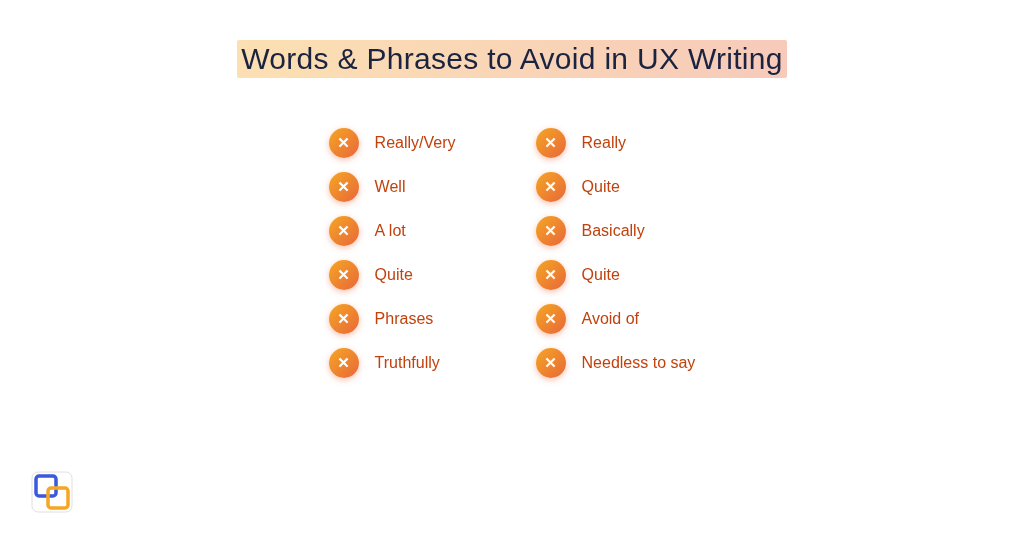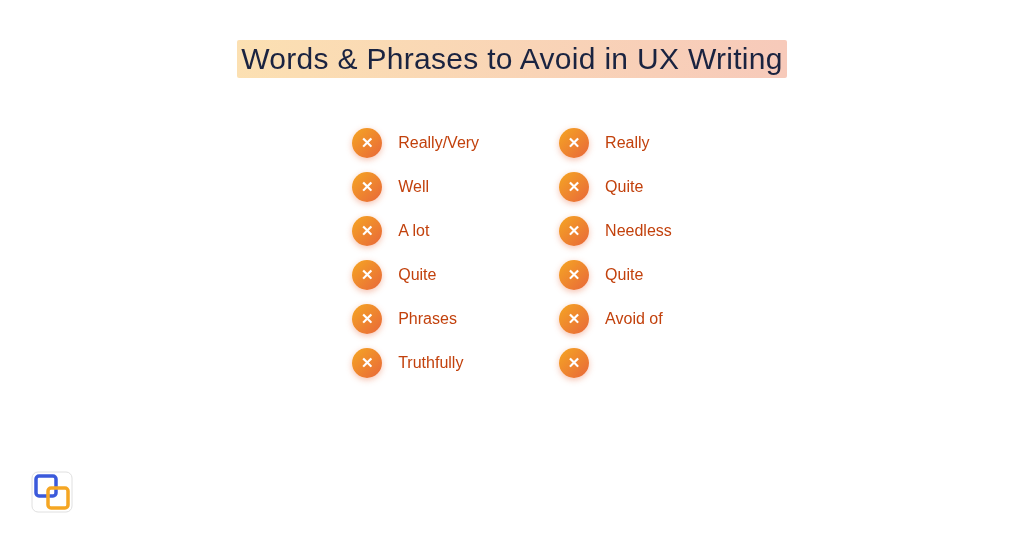--- a/index.html
+++ b/index.html
@@ -166,38 +166,39 @@
         <div class="list-item">
           <div class="icon-badge">
             <span class="x-icon">✕</span>
           </div>
           <span class="item-text">Quite</span>
         </div>
         <div class="list-item">
           <div class="icon-badge">
             <span class="x-icon">✕</span>
           </div>
-          <span class="item-text">Needless</span>
+          <span class="item-text">Basically</span>
         </div>
         <div class="list-item">
           <div class="icon-badge">
             <span class="x-icon">✕</span>
           </div>
           <span class="item-text">Quite</span>
         </div>
         <div class="list-item">
           <div class="icon-badge">
             <span class="x-icon">✕</span>
           </div>
           <span class="item-text">Avoid of</span>
         </div>
         <div class="list-item">
           <div class="icon-badge">
             <span class="x-icon">✕</span>
           </div>
+          <span class="item-text">Needless to say</span>
         </div>
       </div>
   </div>
 </div>
 
 <div class="logo">
   <svg viewBox="0 0 44 44" fill="none" xmlns="http://www.w3.org/2000/svg">
     <rect x="2" y="2" width="40" height="40" rx="6" fill="white" stroke="#e0e0e0" stroke-width="1"></rect>
     <rect x="6" y="6" width="20" height="20" rx="3" fill="none" stroke="#3b5adb" stroke-width="3.5"></rect>
     <rect x="18" y="18" width="20" height="20" rx="3" fill="none" stroke="#f5a623" stroke-width="3.5"></rect>

